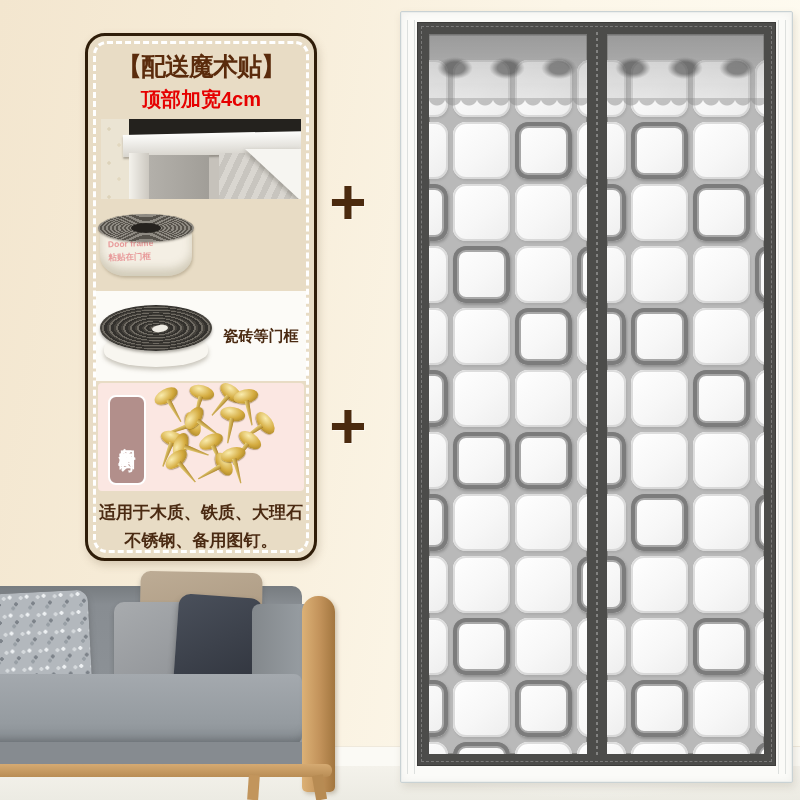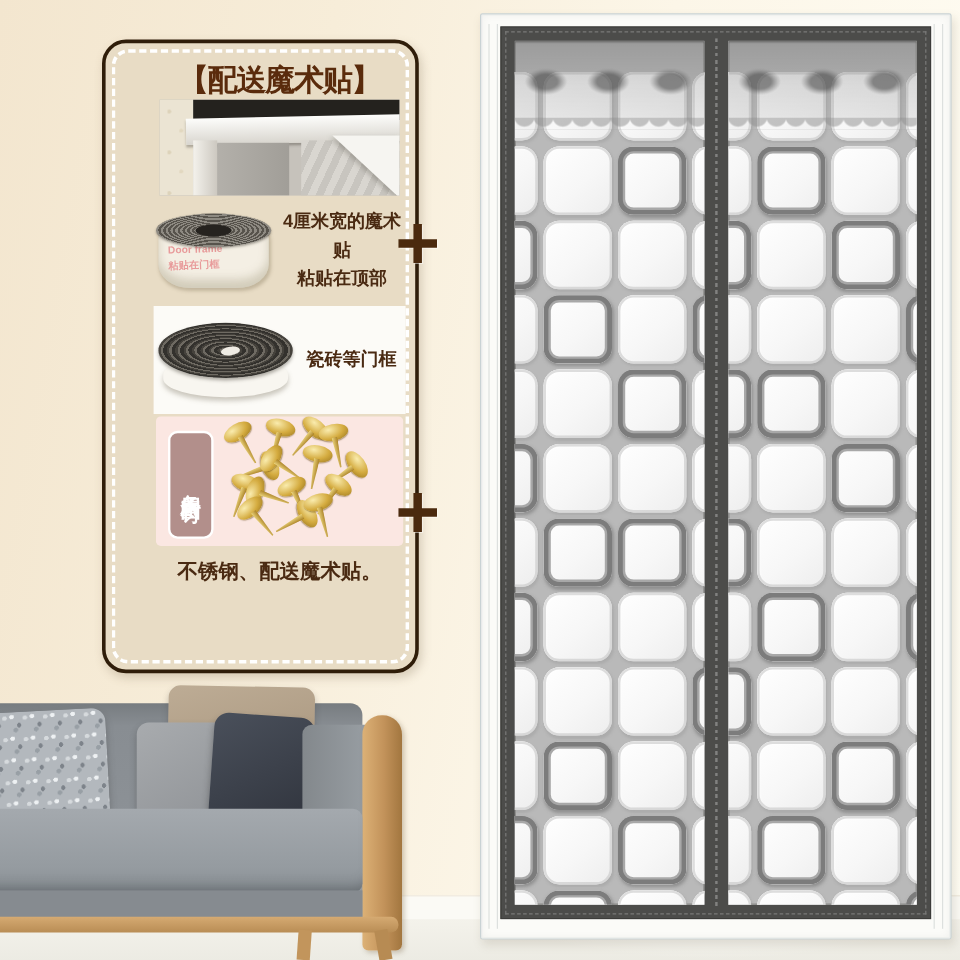--- a/index.html
+++ b/index.html
@@ -30,21 +30,21 @@
         background:linear-gradient(180deg,rgba(120,120,120,.45),rgba(145,145,145,.32) 55%,rgba(160,160,160,.22));
         border-top:2px solid rgba(90,90,90,.5);}
   .lace::before{content:"";position:absolute;left:0;right:0;top:12px;height:40px;
         background-image:radial-gradient(ellipse 24px 15px at 26px 20px,rgba(75,75,75,.6) 0 40%,rgba(110,110,110,.25) 62%,transparent 74%);
         background-size:52px 40px;background-repeat:repeat-x;}
   .lace::after{content:"";position:absolute;left:0;right:0;top:100%;height:10px;
         background-image:radial-gradient(circle at 8px -1px,rgba(140,140,140,.5) 8px,transparent 9px);
         background-size:16px 10px;background-repeat:repeat-x;}
 
   
-  .info-panel{position:absolute;left:85px;top:33px;width:226px;height:522px;background:#e8dcc5;border:3px solid #2f1d09;border-radius:20px;box-shadow:2px 4px 8px rgba(120,100,70,.25);padding-left:32px;}
+  .info-panel{position:absolute;left:85px;top:33px;width:226px;height:522px;background:#e8dcc5;border:3px solid #2f1d09;border-radius:20px;box-shadow:2px 4px 8px rgba(120,100,70,.25);}
   .dashed{position:absolute;inset:5px;border:3px dashed #ffffff;border-radius:14px;pointer-events:none;}
   .ip-title{margin:14px 8px 0;text-align:center;font-size:25px;font-weight:bold;color:#5a2b0c;letter-spacing:-1px;}
   .ip-sub{margin:3px 0 6px;text-align:center;font-size:20px;font-weight:bold;color:#e60000;}
   .photo{position:relative;height:80px;margin:0 13px;overflow:hidden;background:#c6c2bb;}
   .ph-wall{position:absolute;left:0;top:0;bottom:0;width:28px;background:#ebe4d3;
            background-image:radial-gradient(circle 3px at 8px 10px,#ddd3ba 50%,transparent 60%),radial-gradient(circle 3px at 18px 26px,#e2d8c0 50%,transparent 60%);background-size:28px 34px;}
   .ph-dark{position:absolute;left:28px;right:0;top:0;height:17px;background:#24221e;}
   .ph-mold{position:absolute;left:22px;right:-4px;top:14px;height:22px;background:linear-gradient(180deg,#fdfdfb,#d8d5ce);transform:rotate(-1.2deg);box-shadow:0 2px 2px rgba(60,55,45,.35);}
   .ph-moldv{position:absolute;left:28px;top:34px;bottom:0;width:20px;background:linear-gradient(90deg,#f4f2ec,#ccc8c0);}
   .ph-open{position:absolute;left:48px;top:36px;bottom:0;width:60px;background:linear-gradient(90deg,#b3b0aa,#a19e98);}
@@ -214,20 +214,21 @@
             </div>
           <div class="lace"></div>
         </div>
       </div>
     </div>
   </div>
 
   <div class="info-panel">
     <div class="dashed"></div>
     <div class="ip-title">【配送魔术贴】</div>
+    <div class="ip-sub">顶部加宽4cm</div>
 
     <div class="photo">
       <div class="ph-wall"></div>
       <div class="ph-dark"></div>
       <div class="ph-mold"></div>
       <div class="ph-moldv"></div>
       <div class="ph-open"></div>
       <div class="ph-lace"></div>
       <div class="ph-fold"></div>
     </div>
@@ -235,24 +236,20 @@
     <div class="ip-row">
       <div class="roll4">
         <div class="roll4-body">
           <div class="roll4-print">
             <span>Door frame</span><br>
             <span>粘贴在门框</span>
           </div>
         </div>
         <div class="roll4-top"></div>
       </div>
-      <div class="ip-text">
-        <div>4厘米宽的魔术贴</div>
-        <div>粘贴在顶部</div>
-      </div>
     </div>
 
     <div class="ip-row white">
       <div class="roll2">
         <div class="roll2-base"></div>
         <div class="roll2-coil"></div>
       </div>
       <div class="ip-text">
         <div>瓷砖等门框</div>
       </div>
@@ -318,21 +315,22 @@
             <div class="stem"></div>
           </div>
           <div class="pin" style="left: 72px; top: 62px; transform: rotate(-15deg);">
             <div class="head"></div>
             <div class="stem"></div>
           </div>
         </div>
     </div>
 
     <div class="ip-footer">
-      <div>不锈钢、配送魔术贴。</div>
+      <div>适用于木质、铁质、大理石</div>
+      <div>不锈钢、备用图钉。</div>
     </div>
   </div>
 
   <div class="plus p1">+</div>
   <div class="plus p2">+</div>
 
   <div class="sofa">
     <div class="sf-back"></div>
     <div class="sf-pillow-tan"></div>
     <div class="sf-pillow-gray"></div>

